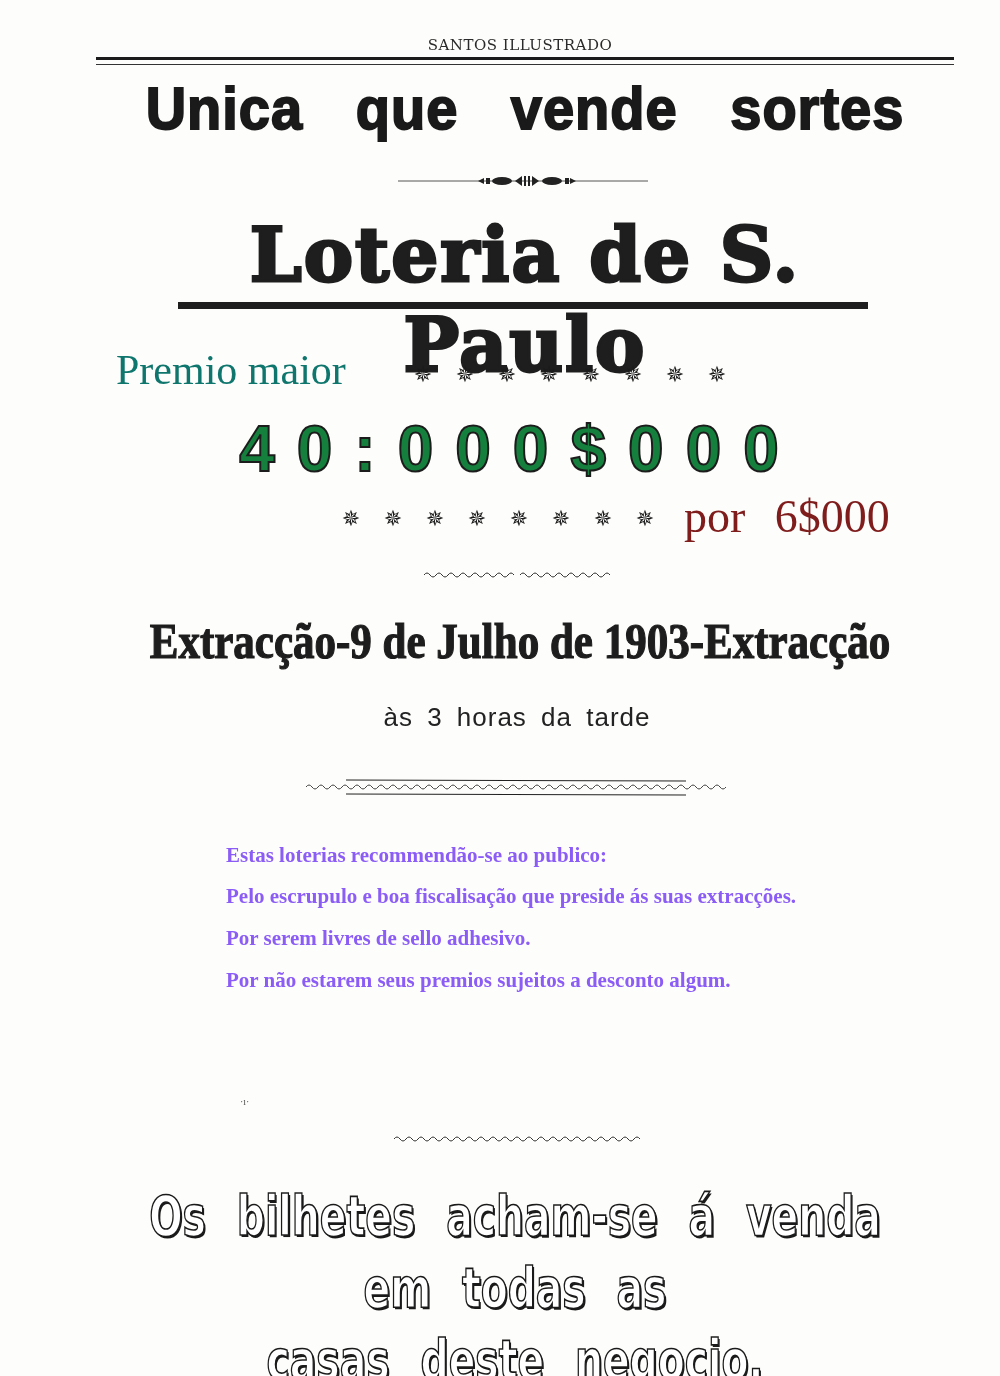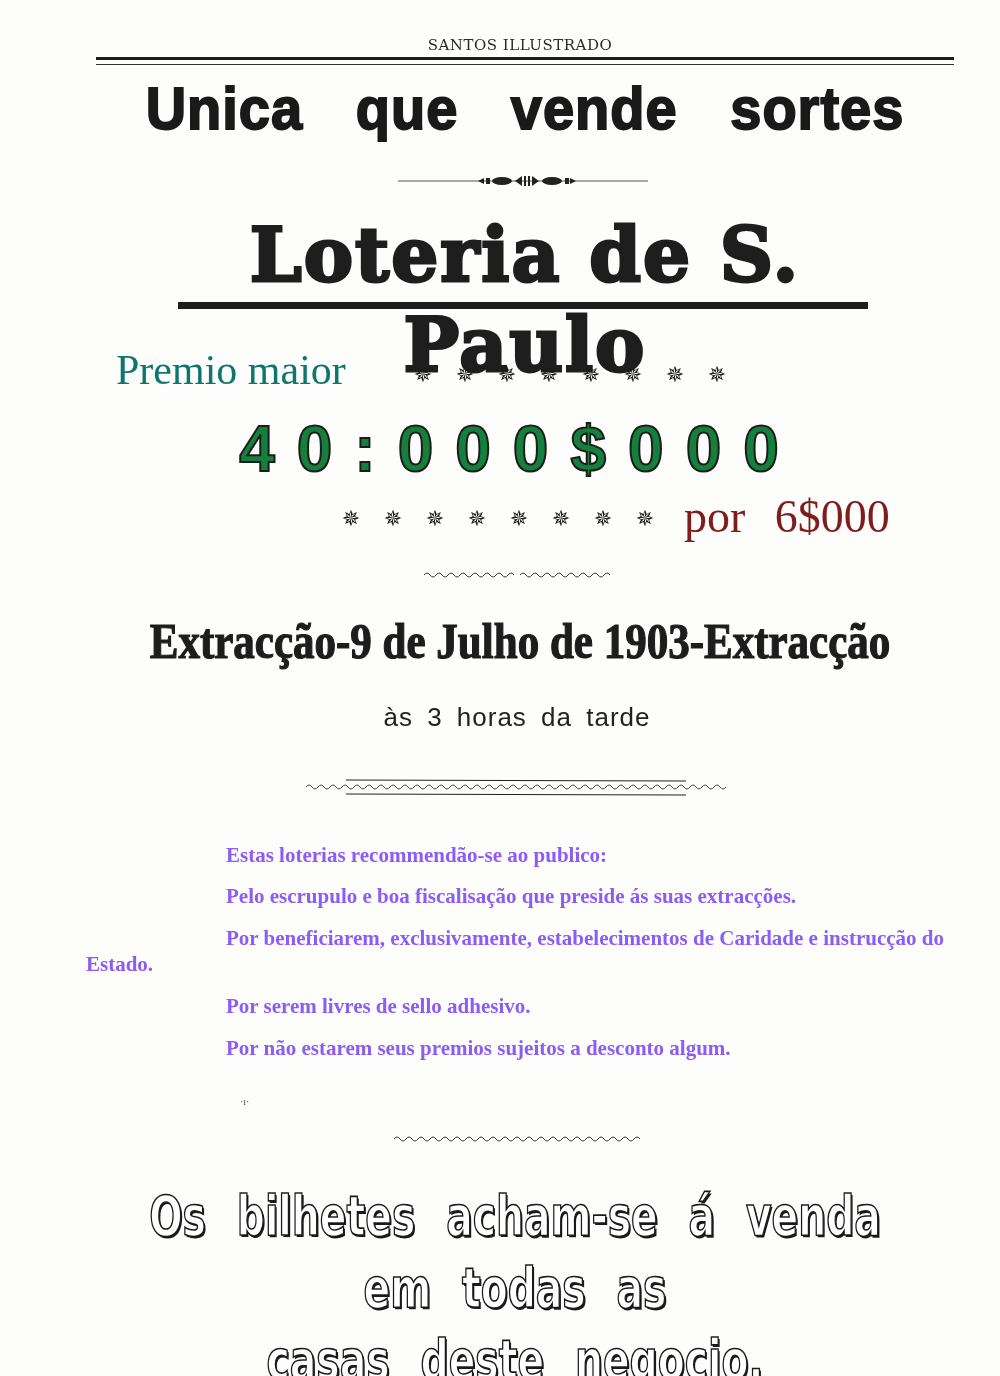--- a/index.html
+++ b/index.html
@@ -137,21 +137,20 @@
 
 <svg class="abs divider-group" viewBox="0 0 420 22" preserveAspectRatio="none">
   <line x1="40" y1="4" x2="380" y2="5" stroke="#222" stroke-width="1.2"></line>
   <path d="M0 11 q3 -4 6 0 t6 0 t6 0 t6 0 t6 0 t6 0 t6 0 t6 0 t6 0 t6 0 t6 0 t6 0 t6 0 t6 0 t6 0 t6 0 t6 0 t6 0 t6 0 t6 0 t6 0 t6 0 t6 0 t6 0 t6 0 t6 0 t6 0 t6 0 t6 0 t6 0 t6 0 t6 0 t6 0 t6 0 t6 0 t6 0 t6 0 t6 0 t6 0 t6 0 t6 0 t6 0 t6 0 t6 0 t6 0 t6 0 t6 0 t6 0 t6 0 t6 0 t6 0 t6 0 t6 0 t6 0 t6 0 t6 0 t6 0 t6 0 t6 0 t6 0 t6 0 t6 0 t6 0 t6 0 t6 0 t6 0 t6 0 t6 0 t6 0 t6 0" fill="none" stroke="#444" stroke-width="1"></path>
   <line x1="40" y1="18" x2="380" y2="19" stroke="#222" stroke-width="1.2"></line>
 </svg>
 
 <div class="abs body-text">
   <p class="intro">Estas loterias recommendão-se ao publico:</p>
   <p>Pelo escrupulo e boa fiscalisação que preside ás suas extracções.</p>
-  <p>Por beneficiarem, exclusivamente, estabelecimentos de Caridade e instrucção do Estado.</p>
   <p>Por serem livres de sello adhesivo.</p>
   <p>Por não estarem seus premios sujeitos a desconto algum.</p>
 </div>
 <div class="abs stray-mark">·ı·</div>
 
 <svg class="abs wavy wavy-2" viewBox="0 0 246 10" preserveAspectRatio="none">
   <path d="M0 5 q3 -4 6 0 t6 0 t6 0 t6 0 t6 0 t6 0 t6 0 t6 0 t6 0 t6 0 t6 0 t6 0 t6 0 t6 0 t6 0 t6 0 t6 0 t6 0 t6 0 t6 0 t6 0 t6 0 t6 0 t6 0 t6 0 t6 0 t6 0 t6 0 t6 0 t6 0 t6 0 t6 0 t6 0 t6 0 t6 0 t6 0 t6 0 t6 0 t6 0 t6 0 t6 0" fill="none" stroke="#333" stroke-width="1"></path>
 </svg>
 
 <div class="abs footer">

